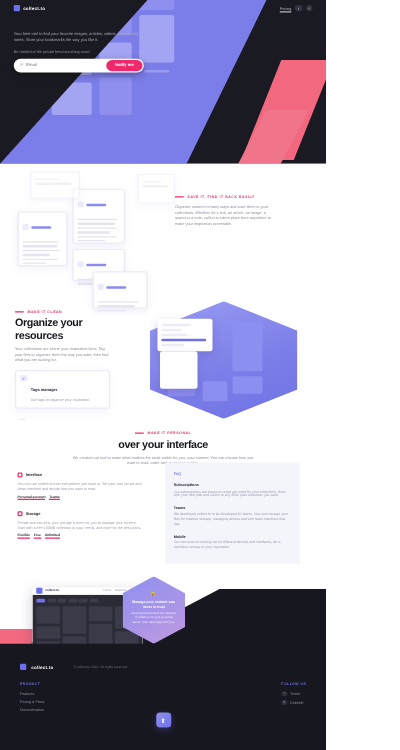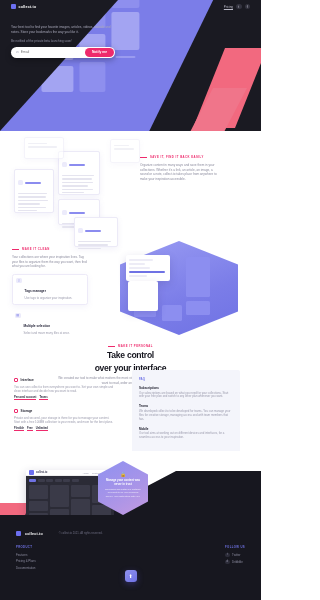--- a/index.html
+++ b/index.html
@@ -340,20 +340,21 @@
       <div class="dl sel" style="width:90%"></div>
       <div class="dl" style="width:46%"></div>
     </div>
     <div class="phonecard"></div>
 
     <div class="org-left">
       <div class="eyebrow">
         <span class="bar"></span>
         <span>MAKE IT CLEAN</span>
       </div>
+      <h2 class="h2">Organize your resources</h2>
       <p class="body-txt">Your collections are where your inspiration lives. Tag your files to organize them the way you want, then find what you are looking for.</p>
 
       <div class="feat active">
         <span class="ficon">#</span>
         <span>
           <span class="ft">Tags manager</span>
           <span class="fd" style="display:block">Use tags to organize your inspiration.</span>
         </span>
       </div>
       <div class="feat">
@@ -372,21 +373,20 @@
       </div>
     </div>
   </section>
 
   <section class="sec-ctl">
     <div class="ctl-head">
       <div class="eyebrow">
         <span class="bar"></span>
         <span>MAKE IT PERSONAL</span>
       </div>
-      <h2 class="h2">Take control</h2>
       <h2 class="h2">over your interface</h2>
       <p class="body-txt">We created our tool to make what matters the most visible for you: your content. You can choose how you want to read, order and arrange your files.</p>
     </div>
 
     <div class="ctl-body">
       <div class="ctl-left">
         <div class="ctl-block">
           <div class="bt">
             <span class="sq"></span>
             <b>Interface</b>

